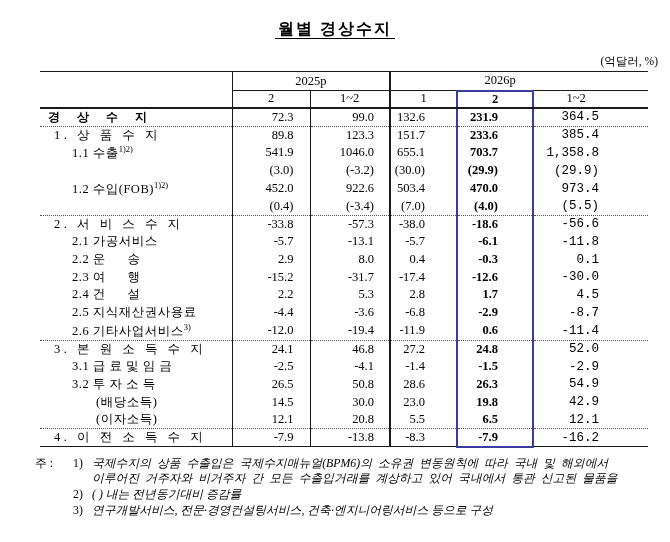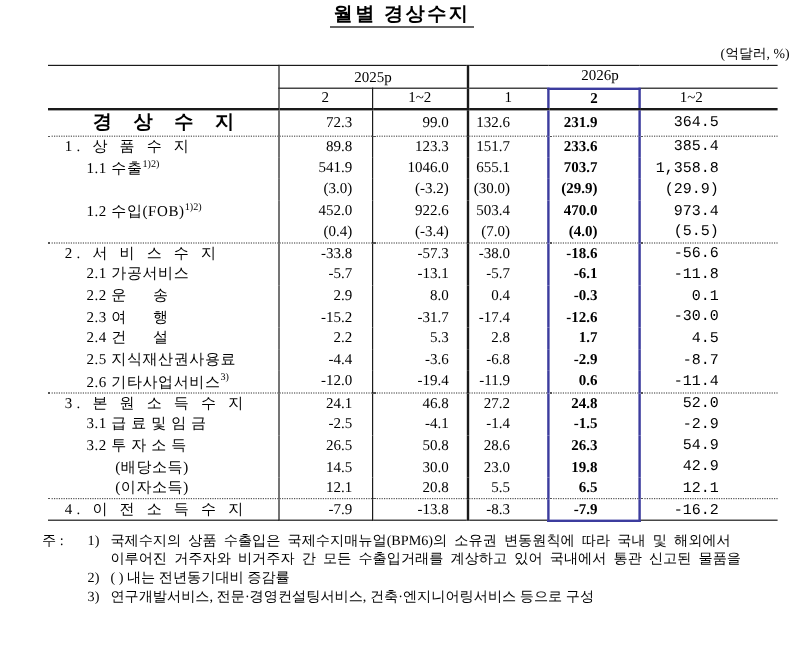--- a/index.html
+++ b/index.html
@@ -4,21 +4,21 @@
 <style>
   :root { --accent:#3c3c9e; --ink:#1a1a1a; }
   * { box-sizing:border-box; }
   html,body { margin:0; padding:0; }
   body {
     width:670px; height:542px; background:#ffffff; color:#000;
     font-family:"Liberation Serif","DejaVu Serif",serif;
     overflow:hidden;
   }
   
-  .title-wrap { text-align:center; margin-top:2px; height:24px; }
+  .title-wrap { text-align:center; margin-top:19px; height:24px; }
   .title {
     font-weight:bold; font-size:16px; letter-spacing:2px;
     border-bottom:1.7px solid #000; padding:0 3px 1px;
   }
   
   .unit { text-align:right; margin:11px 12px 3px 0; font-size:11.5px; height:14px; }
   
   table {
     border-collapse:collapse; table-layout:fixed;
     width:608px; margin-left:40px;
@@ -28,41 +28,41 @@
   tr.h2 th { height:15px; text-align:center; border-bottom:2.2px solid var(--ink); }
   .lblhead { border-right:1.5px solid var(--ink); border-bottom:2.2px solid var(--ink); }
   .g2025 { border-bottom:1px solid var(--ink); border-right:2px solid var(--ink); }
   .g2026 { border-bottom:1px solid var(--ink); padding-right:55px;padding-left:16px; }
   .hc0 { border-right:1px solid var(--ink); }
   .hc1 { border-right:2px solid var(--ink); }
   .hc3 { border-left:2px solid var(--accent); border-right:2px solid var(--accent);
          border-top:2px solid var(--accent); font-weight:bold; }
   .hc4 { padding-right:30px; }
   td.lbl { border-right:1.5px solid var(--ink); white-space:pre; }
-  .ind0 { padding-left:8px;  font-weight:bold; letter-spacing:7px; font-size:16px;text-align:center; }
+  .ind0 { padding-left:8px;  font-weight:bold; letter-spacing:7px; font-size:12px; }
   .ind1 { padding-left:14px; letter-spacing:3.5px; }
   .ind2 { padding-left:32px; letter-spacing:0.5px;margin-top:12px; }
   .ind3 { padding-left:56px; letter-spacing:0.5px; }
   td.lbl sup { font-size:8.5px; letter-spacing:0; }
   td.val { text-align:right; }
   .c0 { border-right:1px solid var(--ink); padding-right:16px; }
   .c1 { border-right:2px solid var(--ink); padding-right:15px; }
   .c2 { padding-right:31px; }
   .c3 { border-left:2px solid var(--accent); border-right:2px solid var(--accent);
         padding-right:34px; font-weight:bold; }
   .c4 { padding-right:49px;font-family:Liberation Mono, monospace; }
   tr.sect td { border-top:1px dotted #555; }
   tr.last td { border-bottom:1.6px solid var(--ink);margin-top:44px; }
   tr.last td.c3 { border-bottom:2px solid var(--accent); }
   
   .notes { margin:8px 8px 0 35px; font-size:11.8px; line-height:15.8px; }
   .note { display:flex; }
   .np { width:38px; flex:none; }
   .nm { width:19px; flex:none; }
-  .nt { flex:1; }
+  .nt { flex:1;font-style:italic; }
   .just { word-spacing:3px; }
 </style>
 </head>
 <body>
 
 <div class="title-wrap">
   <span class="title">월별 경상수지</span>
 </div>
 
 <div class="unit">(억달러, %)</div>

